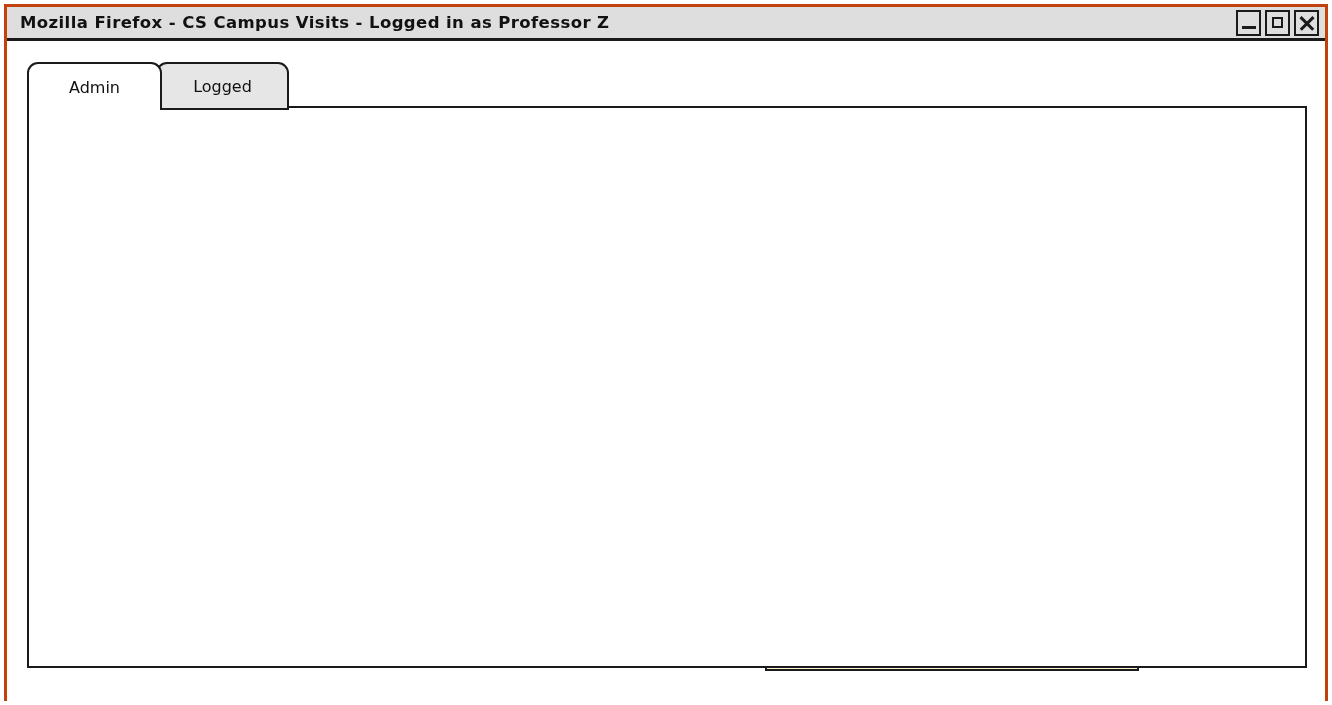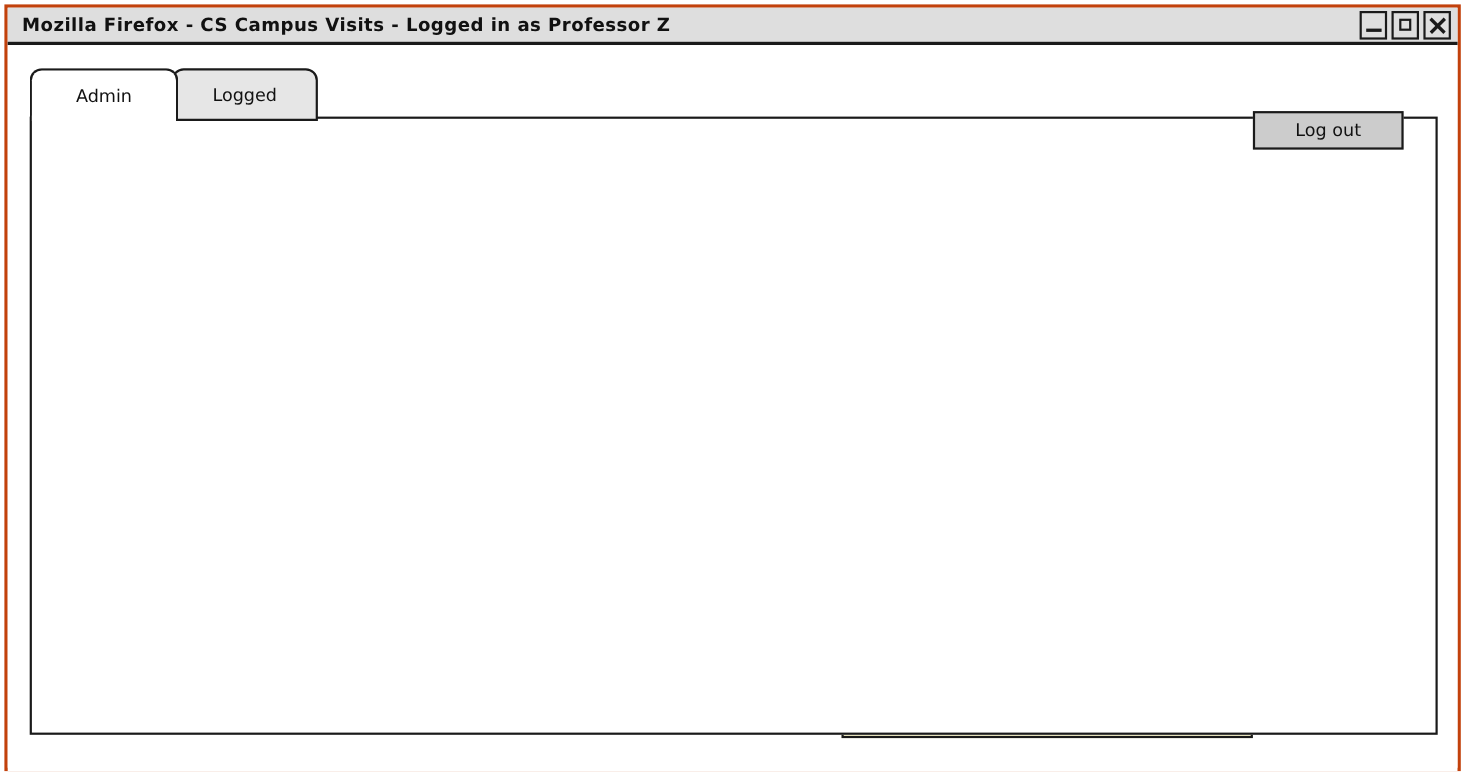--- a/index.html
+++ b/index.html
@@ -283,21 +283,20 @@
     <div class="win-body">
 
       <div class="tabstrip">
         <div class="tab tab-users">Admin</div>
         <div class="tab tab-visits">Logged</div>
       </div>
 
       <div class="panel"></div>
       <div class="tab-mask"></div>
 
-      <div class="logout-btn">Log out</div>
 
       <div class="col-head h-name">Name</div>
       <div class="col-head h-email">Email</div>
       <div class="col-head h-pass">Password</div>
       <div class="col-head h-roles">Roles</div>
       <div class="col-head h-avail">Availability</div>
 
       <div class="row row-0">
         <div class="field f-name">Professor X</div>
         <div class="field f-email">profx@nmu.edu</div>

